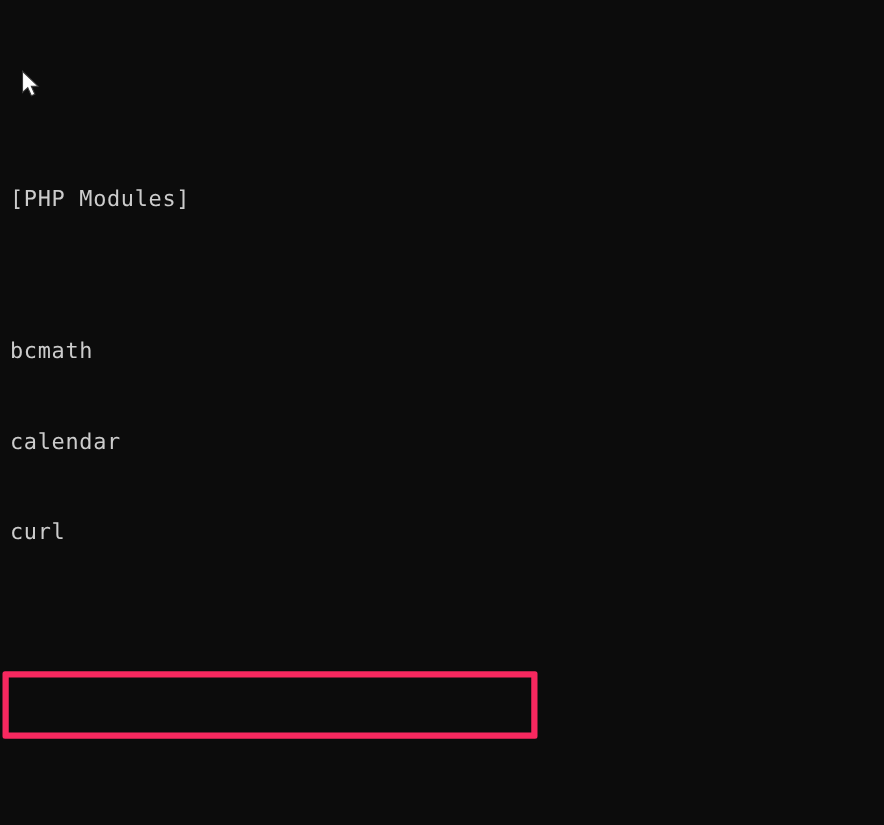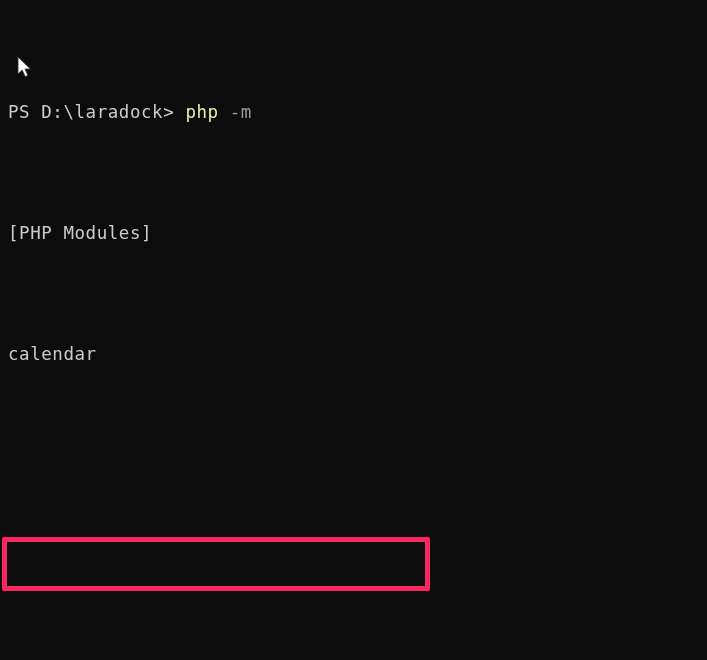--- a/index.html
+++ b/index.html
@@ -58,27 +58,28 @@
   }
 </style>
 </head>
 <body>
 
 <div id="terminal">
 
   <div id="lines">
 
     
-    <div class="line"><span class="seg-prompt">PS D:\laradock&gt;</span><span> </span><span class="seg-cmd">php</span><span> </span><span class="seg-arg">-m</span></div>
 
     
     <div class="line">[PHP Modules]</div>
 
     
+    <div class="line">bcmath</div>
     <div class="line">calendar</div>
+    <div class="line">curl</div>
     
     
     
     
     
     
     
     
     
     

